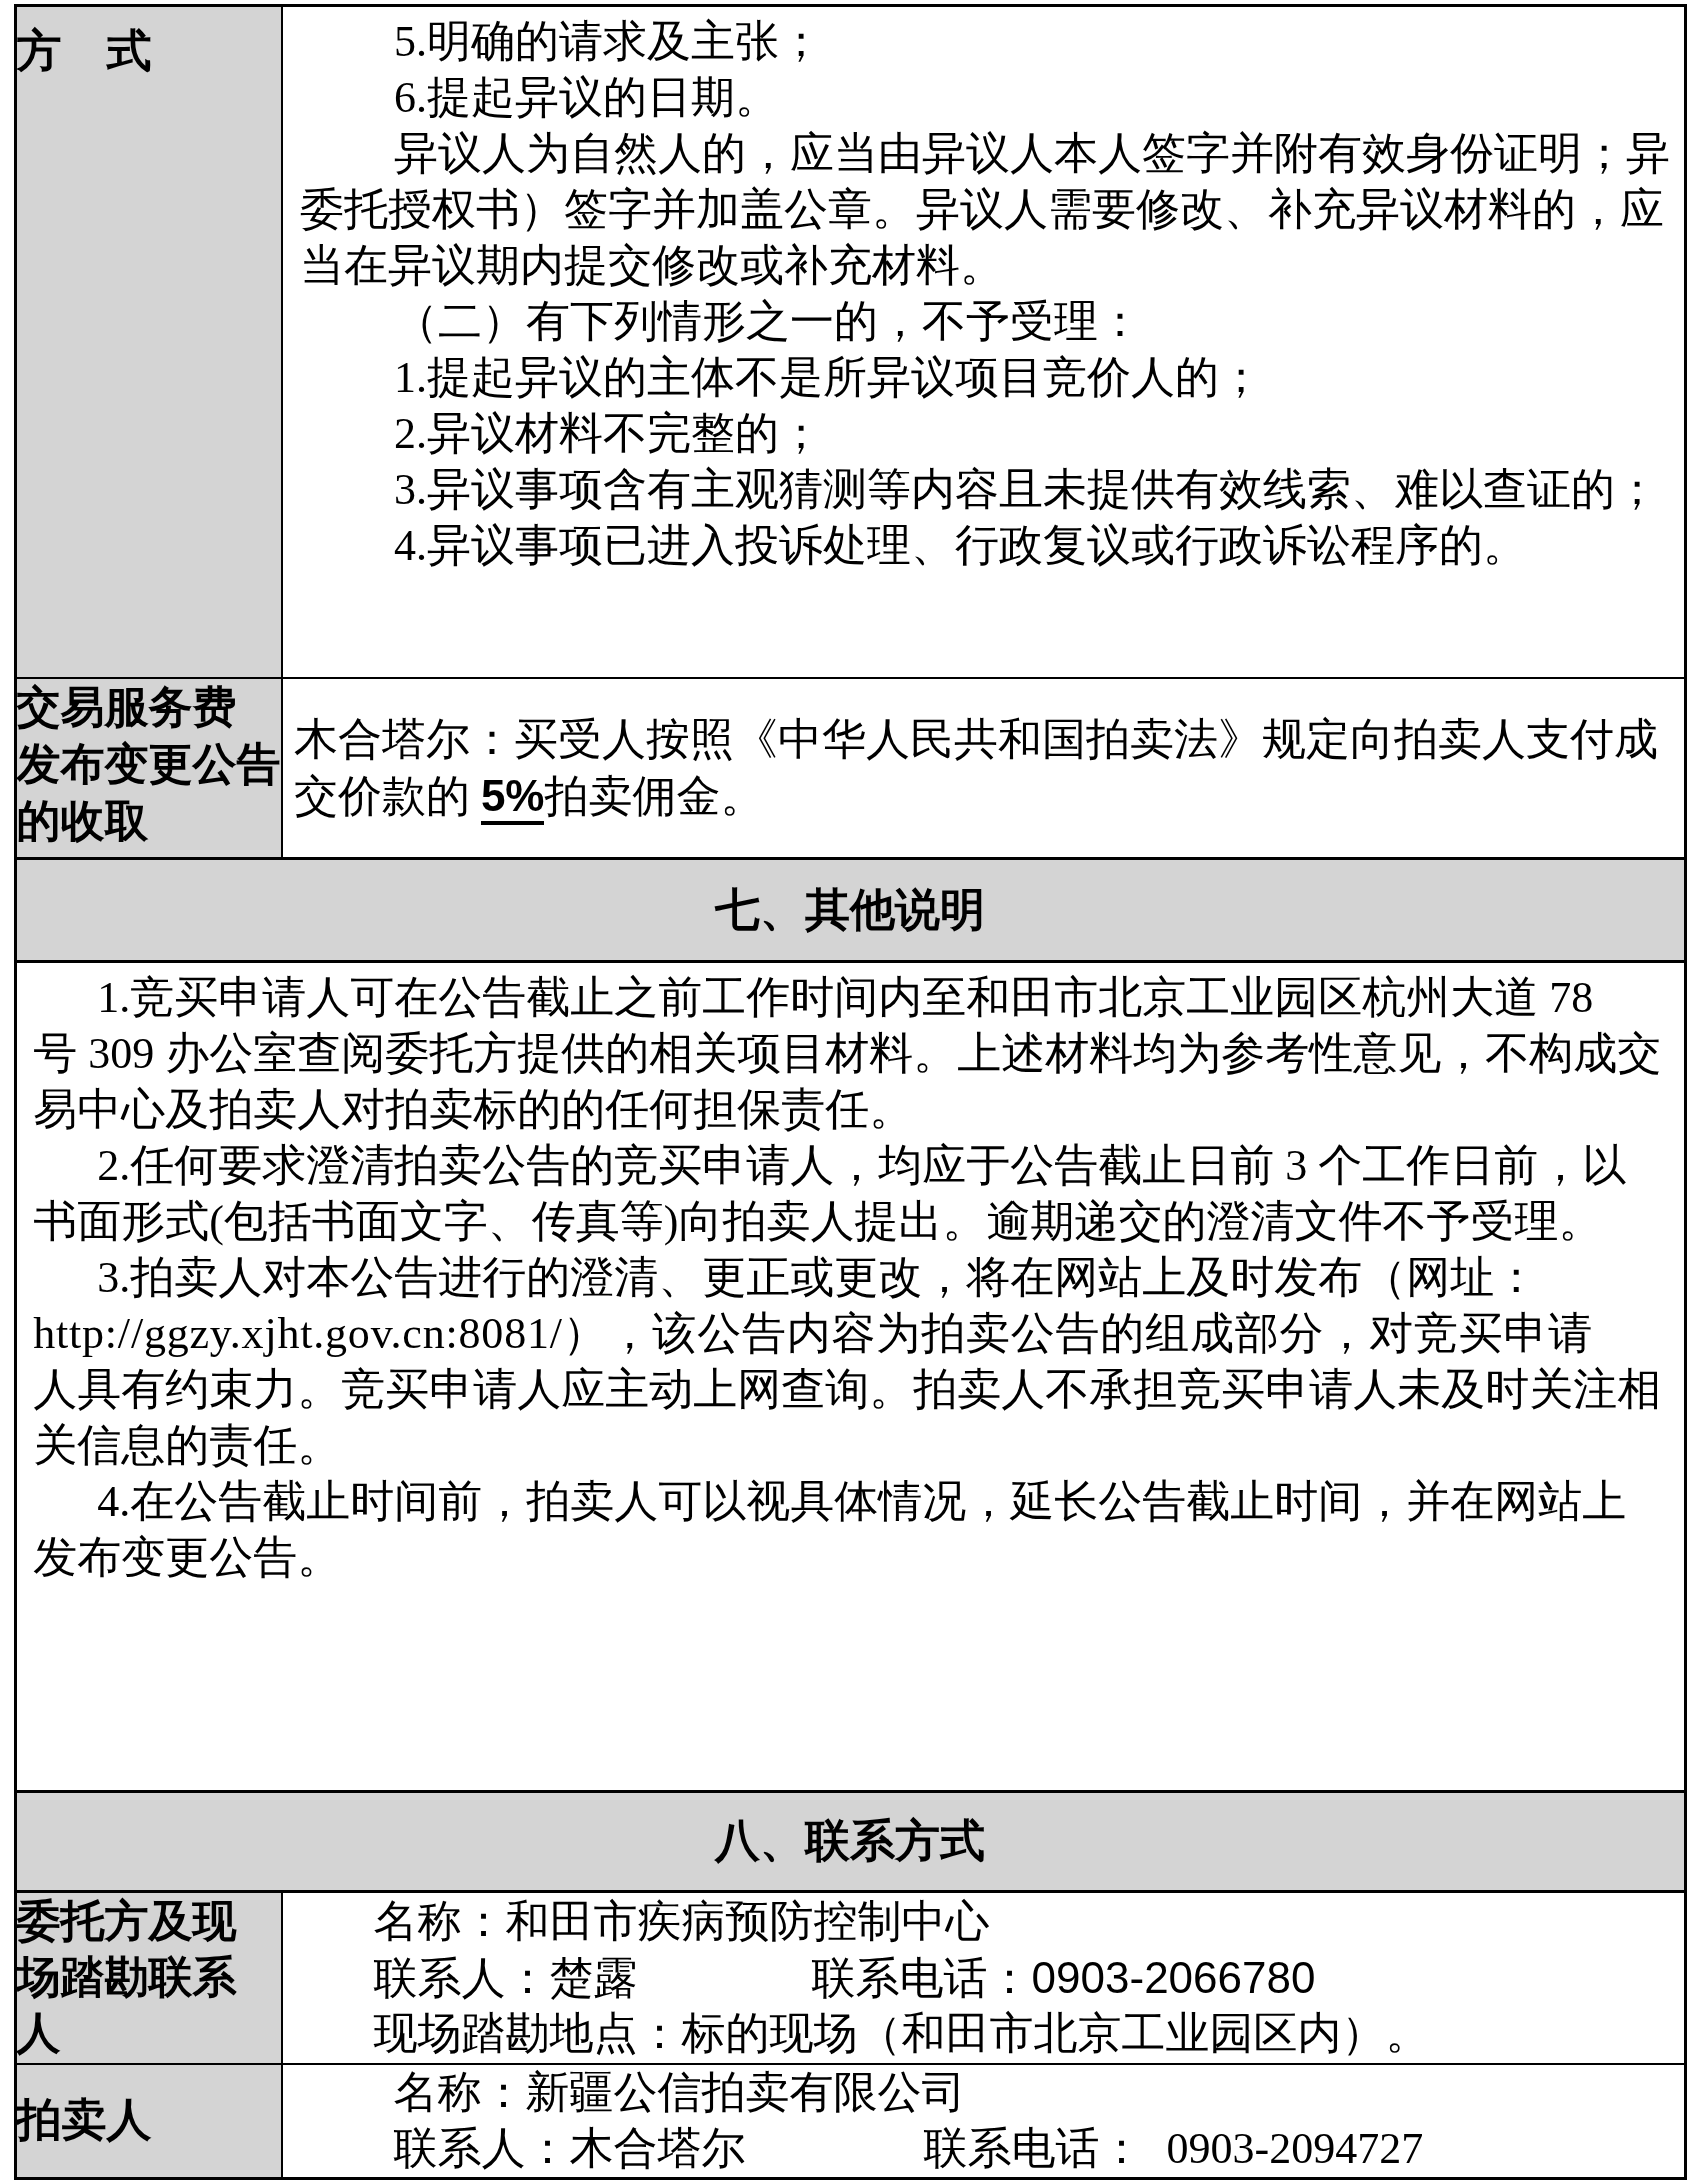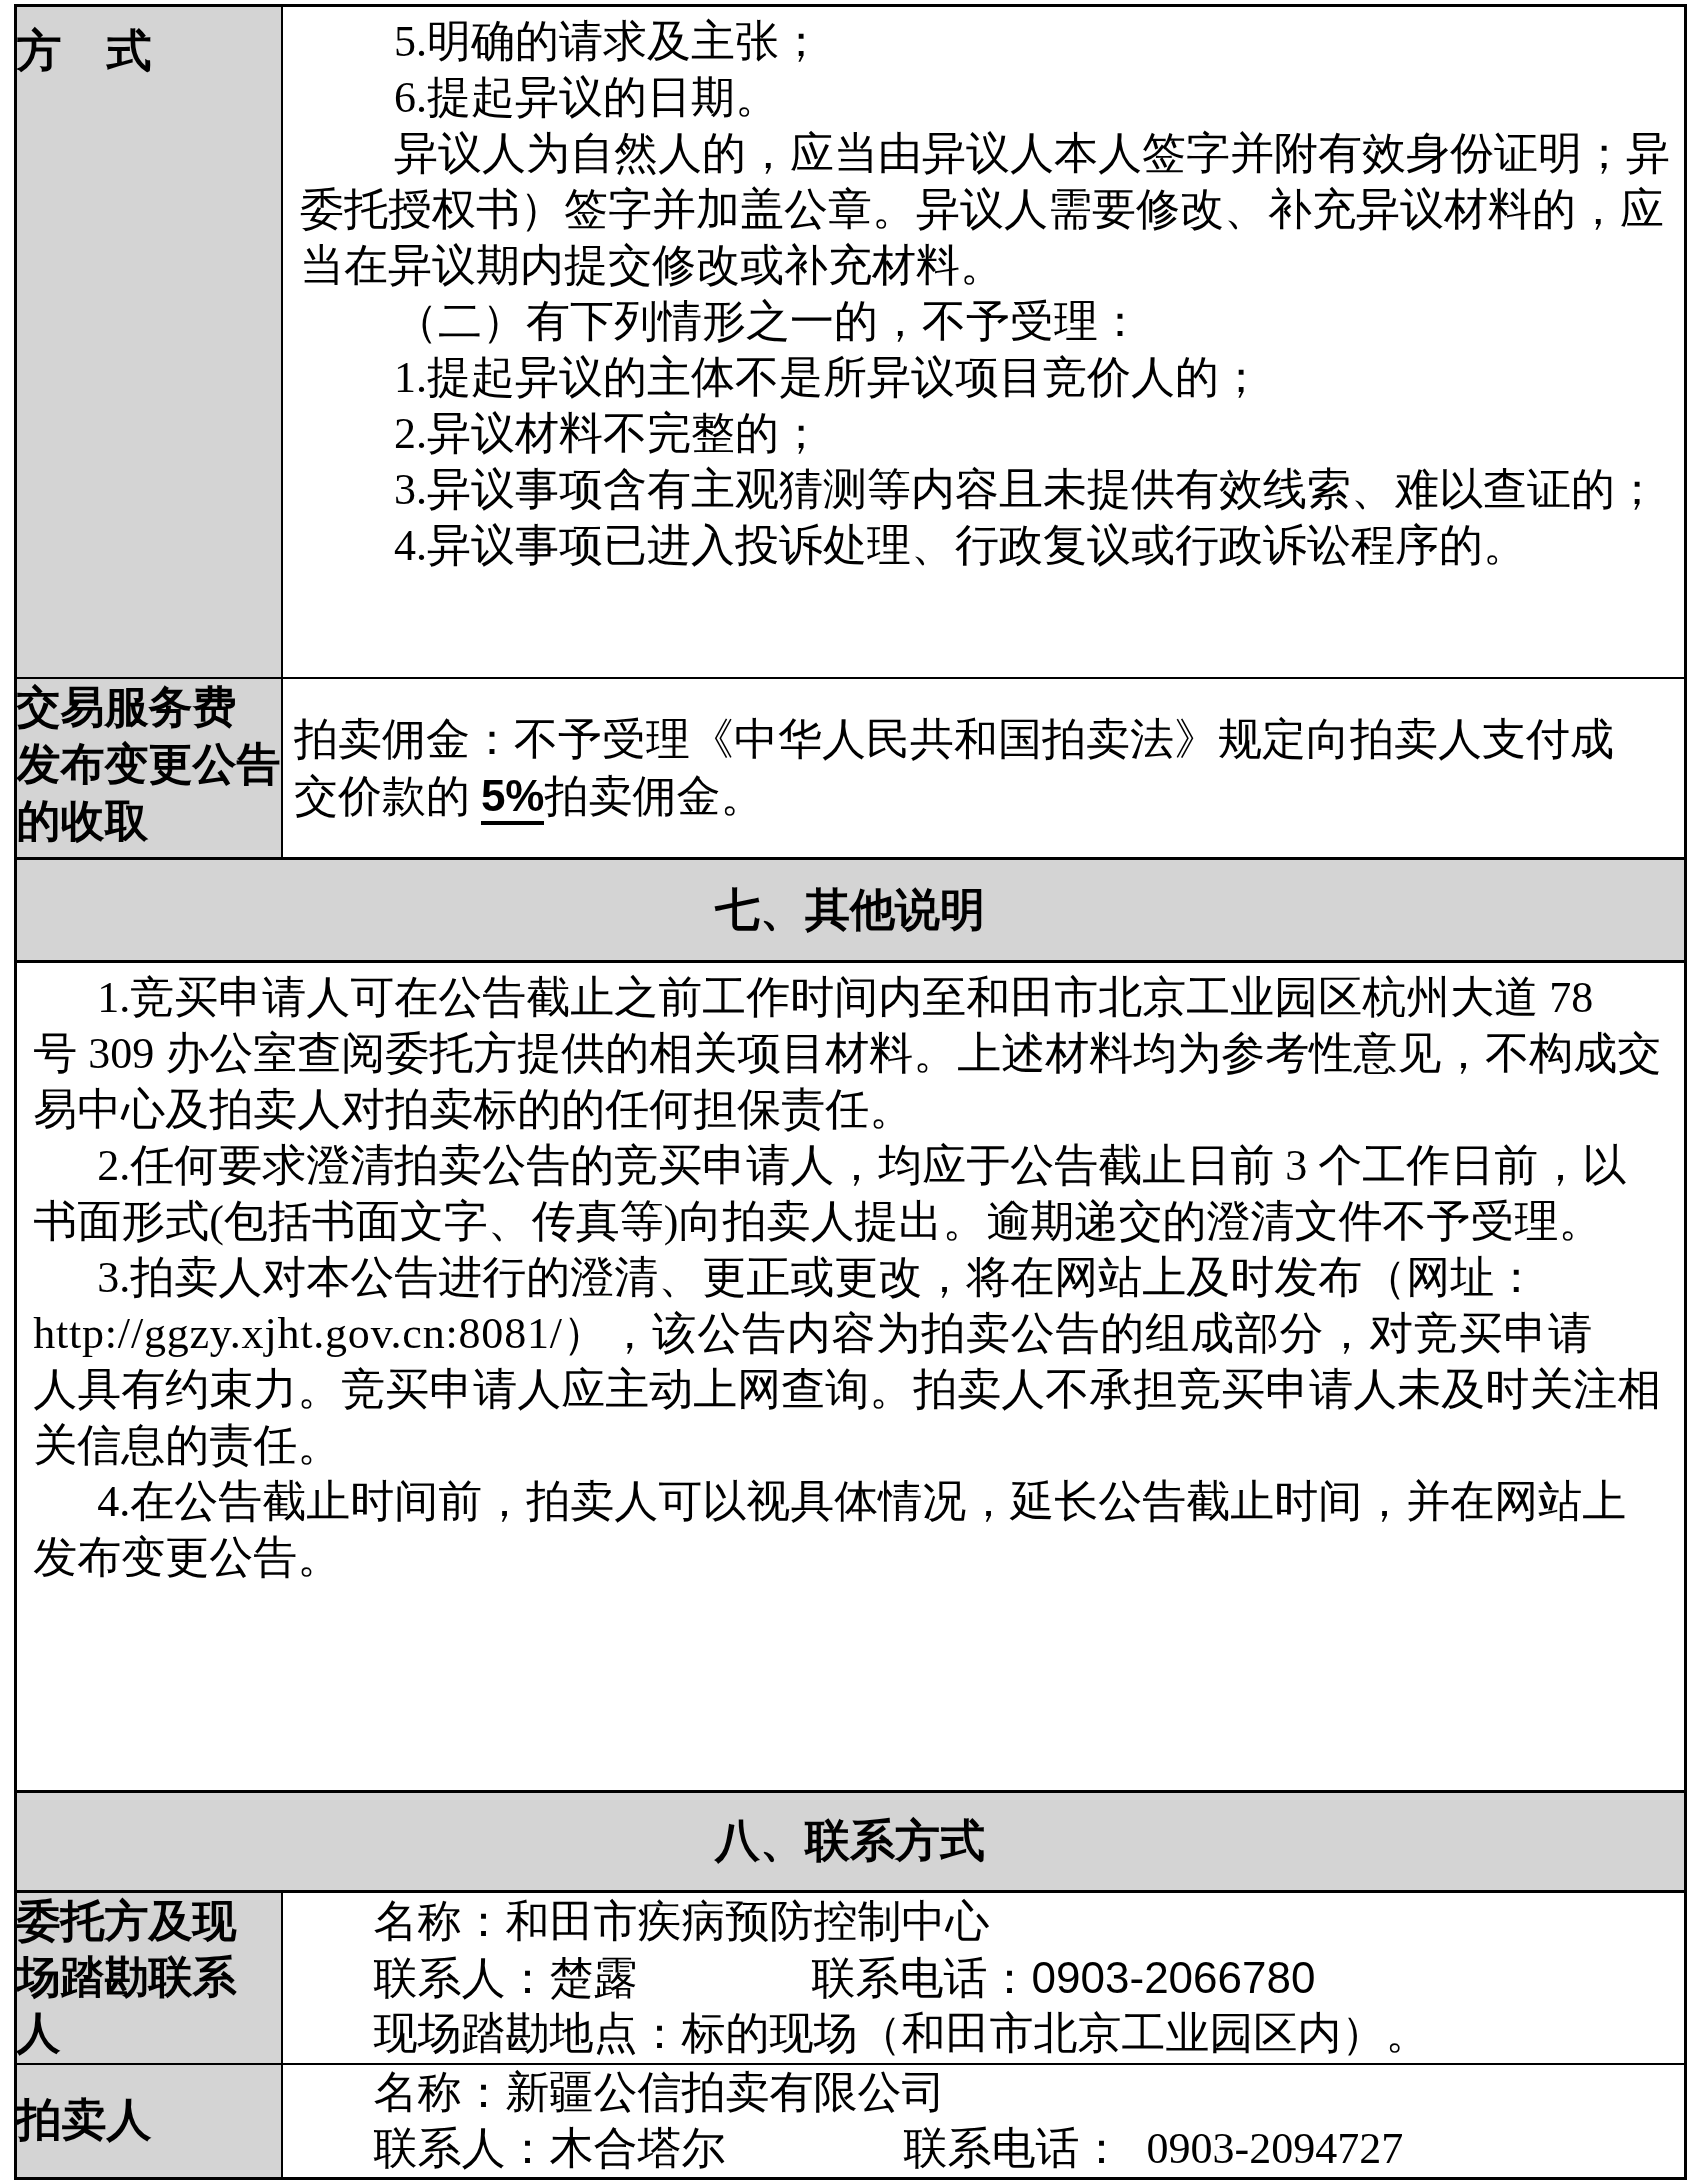--- a/index.html
+++ b/index.html
@@ -87,20 +87,21 @@
   .row-client .label-cell { justify-content:center; font-size:44px; line-height:56px; }
   .row-client .content-cell {
     display:flex; flex-direction:column; justify-content:center;
     padding-left:91px;
   }
   .row-auctioneer { height:114px; }
   .row-auctioneer .label-cell { justify-content:center; }
   .row-auctioneer .content-cell {
     display:flex; flex-direction:column; justify-content:center;
     padding-left:91px;
+    margin-left:20px;
   }
   .gap-client { margin-left:174px; }
   .gap-auct { margin-left:178px; }
   .sans { font-family:"Liberation Sans", sans-serif; }
   .sp { margin-left:23px; }
 </style>
 </head>
 <body>
 
 <div class="page">
@@ -124,21 +125,21 @@
       </div>
     </div>
 
     <div class="row row-fees b-top">
       <div class="label-cell">
         <div>交易服务费</div>
         <div>发布变更公告</div>
         <div>的收取</div>
       </div>
       <div class="content-cell">
-        <div class="line">拍卖佣金：不予受理《中华人民共和国拍卖法》规定向拍卖人支付成</div>
+        <div class="line">木合塔尔：买受人按照《中华人民共和国拍卖法》规定向拍卖人支付成</div>
         <div class="line">
           <span>交价款的 </span><span class="pct">5%</span><span>拍卖佣金。</span>
         </div>
       </div>
     </div>
 
     <div class="row sec-header b-top-thick">
       <div>七、其他说明</div>
     </div>
 

